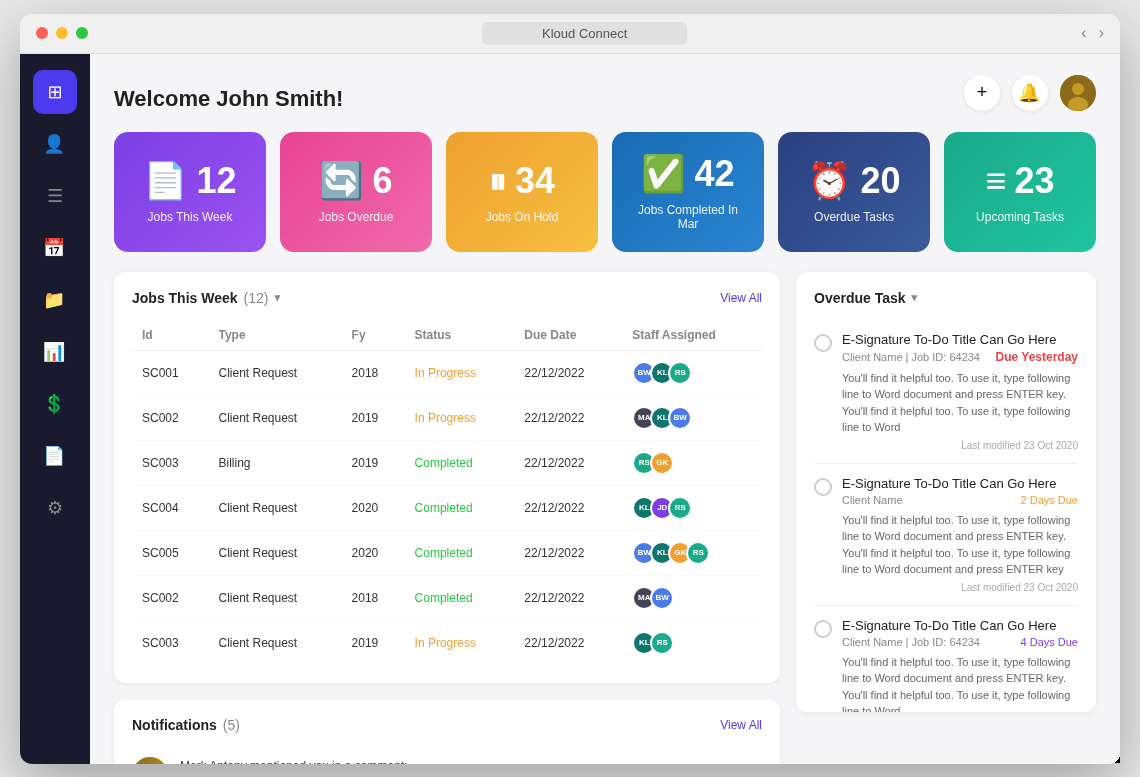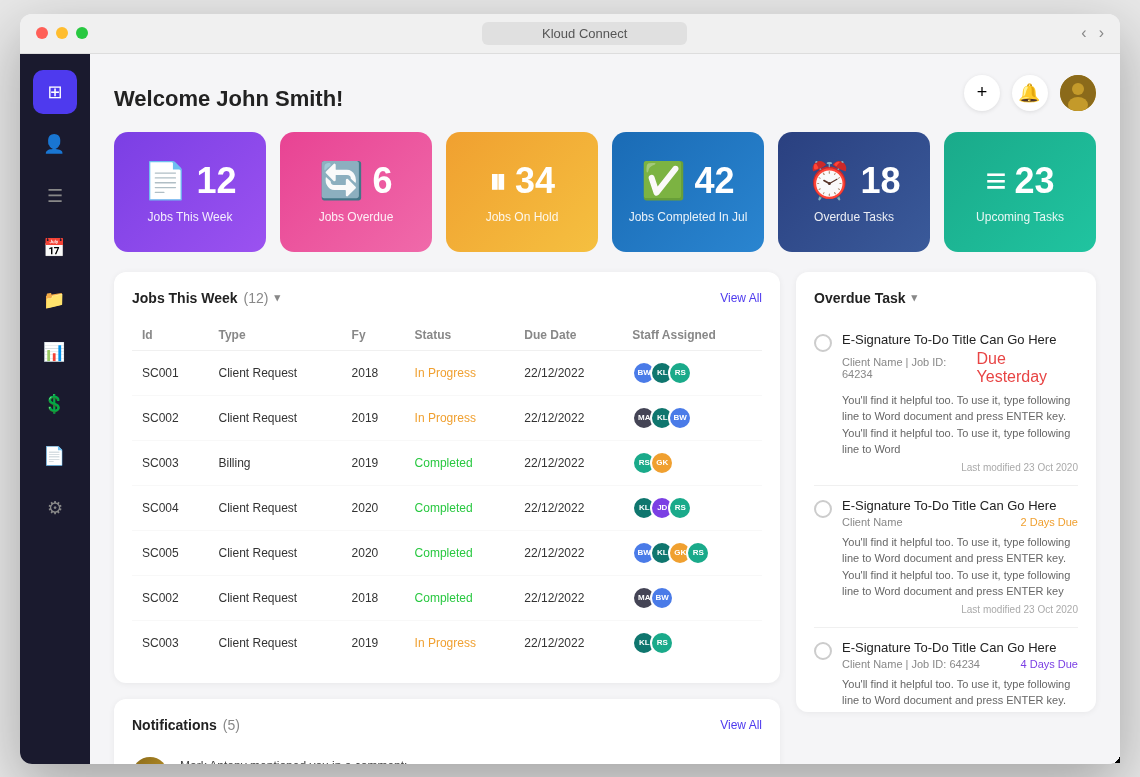--- a/index.html
+++ b/index.html
@@ -284,21 +284,21 @@
     }
     .task-content { flex: 1; }
     .task-title { font-size: 13px; font-weight: 500; color: #222; margin-bottom: 3px; }
     .task-meta {
       display: flex;
       justify-content: space-between;
       align-items: center;
       margin-bottom: 6px;
     }
     .task-client { font-size: 11px; color: #888; }
-    .task-due-yesterday { font-size: 16px; color: #e84444; font-weight: 400; }
+    .task-due-yesterday { font-size: 12px; color: #e84444; font-weight: 700; }
     .task-due-2days { font-size: 11px; color: #f0a030; font-weight: 500; }
     .task-due-4days { font-size: 11px; color: #7b3fe4; font-weight: 500; }
     .task-body { font-size: 11px; color: #666; line-height: 1.5; margin-bottom: 4px; }
     .task-modified { font-size: 10px; color: #aaa; text-align: right; }
     .dropdown-chevron { font-size: 11px; color: #888; cursor: pointer; }
   </style>
 </head>
 <body>
 
 <div class="window">
@@ -387,26 +387,26 @@
             <span>⏸</span>
             <span>34</span>
           </div>
           <div class="stat-card-label">Jobs On Hold</div>
         </div>
         <div class="stat-card card-blue">
           <div class="stat-card-value">
             <span>✅</span>
             <span>42</span>
           </div>
-          <div class="stat-card-label">Jobs Completed In Jul</div>
+          <div class="stat-card-label">Jobs Completed In Mar</div>
         </div>
         <div class="stat-card card-navy">
           <div class="stat-card-value">
             <span>⏰</span>
-            <span>18</span>
+            <span>20</span>
           </div>
           <div class="stat-card-label">Overdue Tasks</div>
         </div>
         <div class="stat-card card-teal">
           <div class="stat-card-value">
             <span>≡</span>
             <span>23</span>
           </div>
           <div class="stat-card-label">Upcoming Tasks</div>
         </div>

